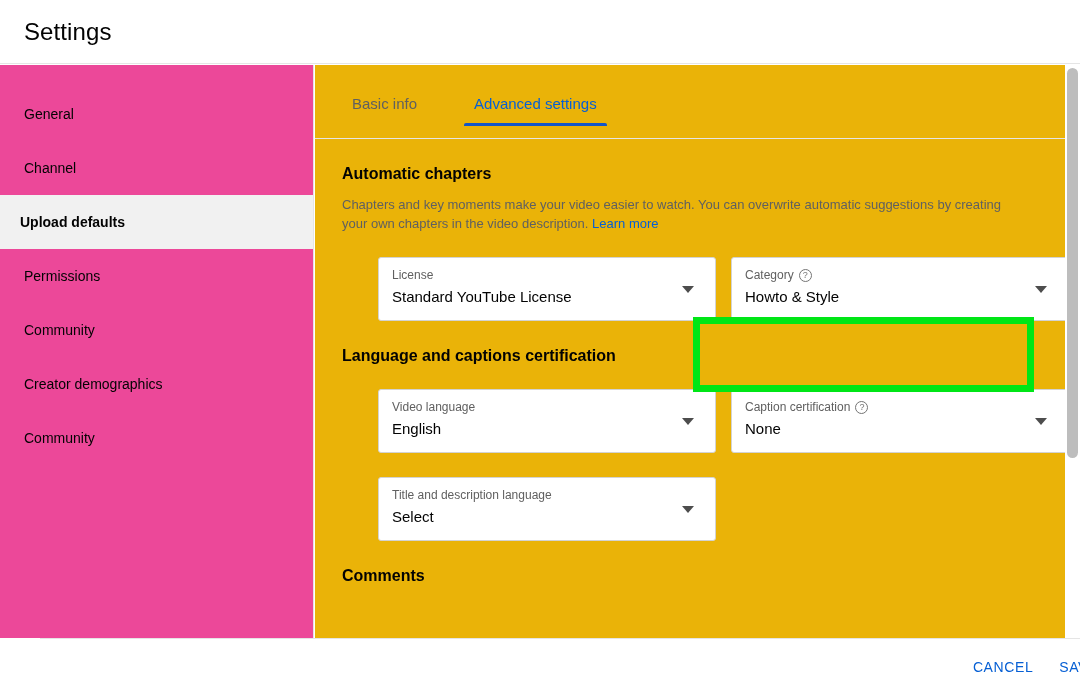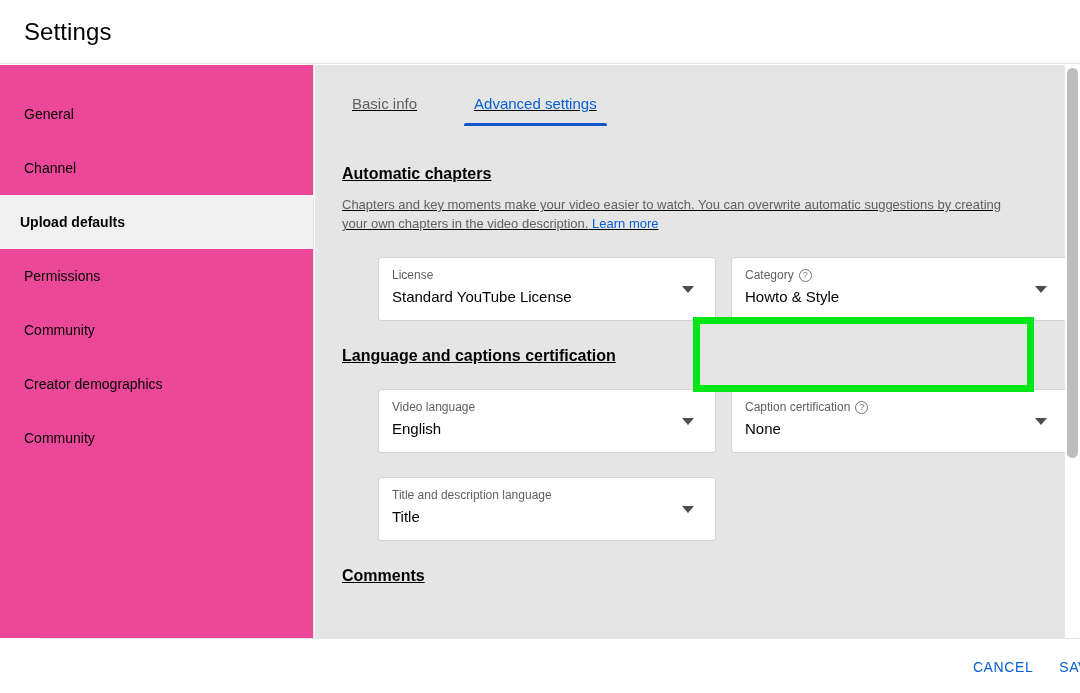--- a/index.html
+++ b/index.html
@@ -63,23 +63,22 @@
     padding-left: 20px;
   }
   .side-list { padding-top: 22px; }
 
   
   .content {
     position: absolute;
     left: 315px; top: 65px;
     width: 750px;
     height: 573px;
-    background: #e5e5e5;
+    background: #eab308;
     overflow: hidden;
-    text-decoration: underline;
   }
 
   .tabs {
     position: relative;
     height: 74px;
     border-bottom: 1px solid #e5e5e5;
     padding-left: 27px;
     display: flex;
     align-items: flex-start;
   }
@@ -348,21 +347,21 @@
           <div class="field-value">None</div>
           <div class="caret"></div>
         </div>
       </div>
 
       <div class="field-row">
         <div class="field">
           <div class="field-label">
             <span>Title and description language</span>
           </div>
-          <div class="field-value">Title</div>
+          <div class="field-value">Select</div>
           <div class="caret"></div>
         </div>
       </div>
 
       <div class="section-title">Comments</div>
     </div>
   </div>
 
   <div class="scrollbar-track">
     <div class="scrollbar-thumb"></div>

